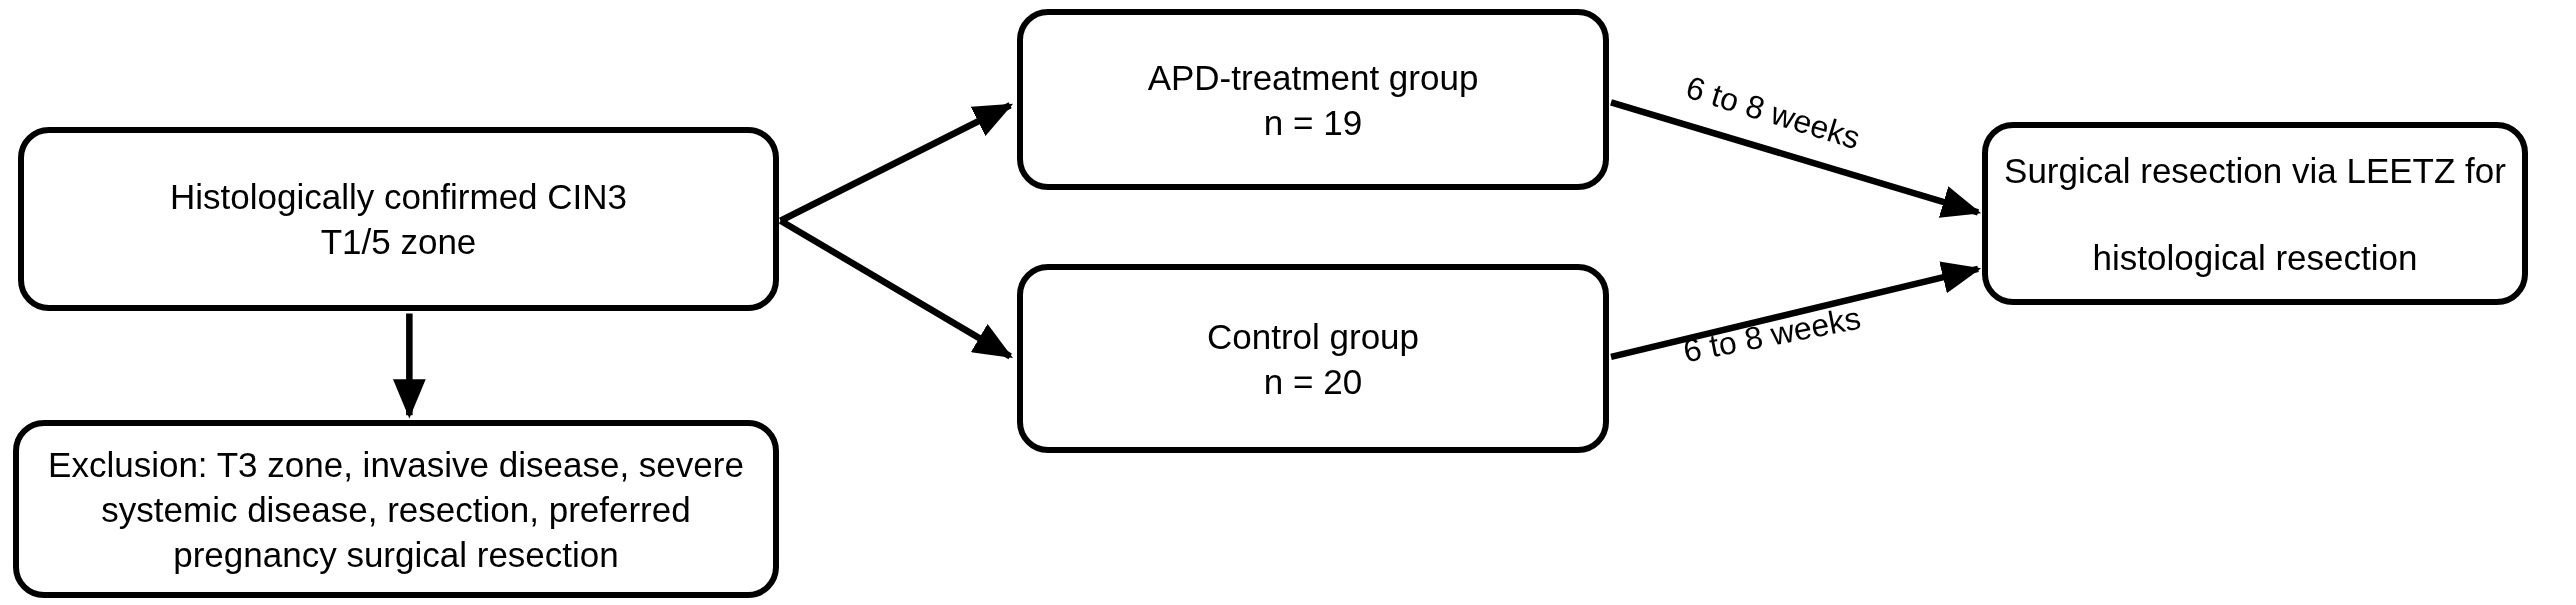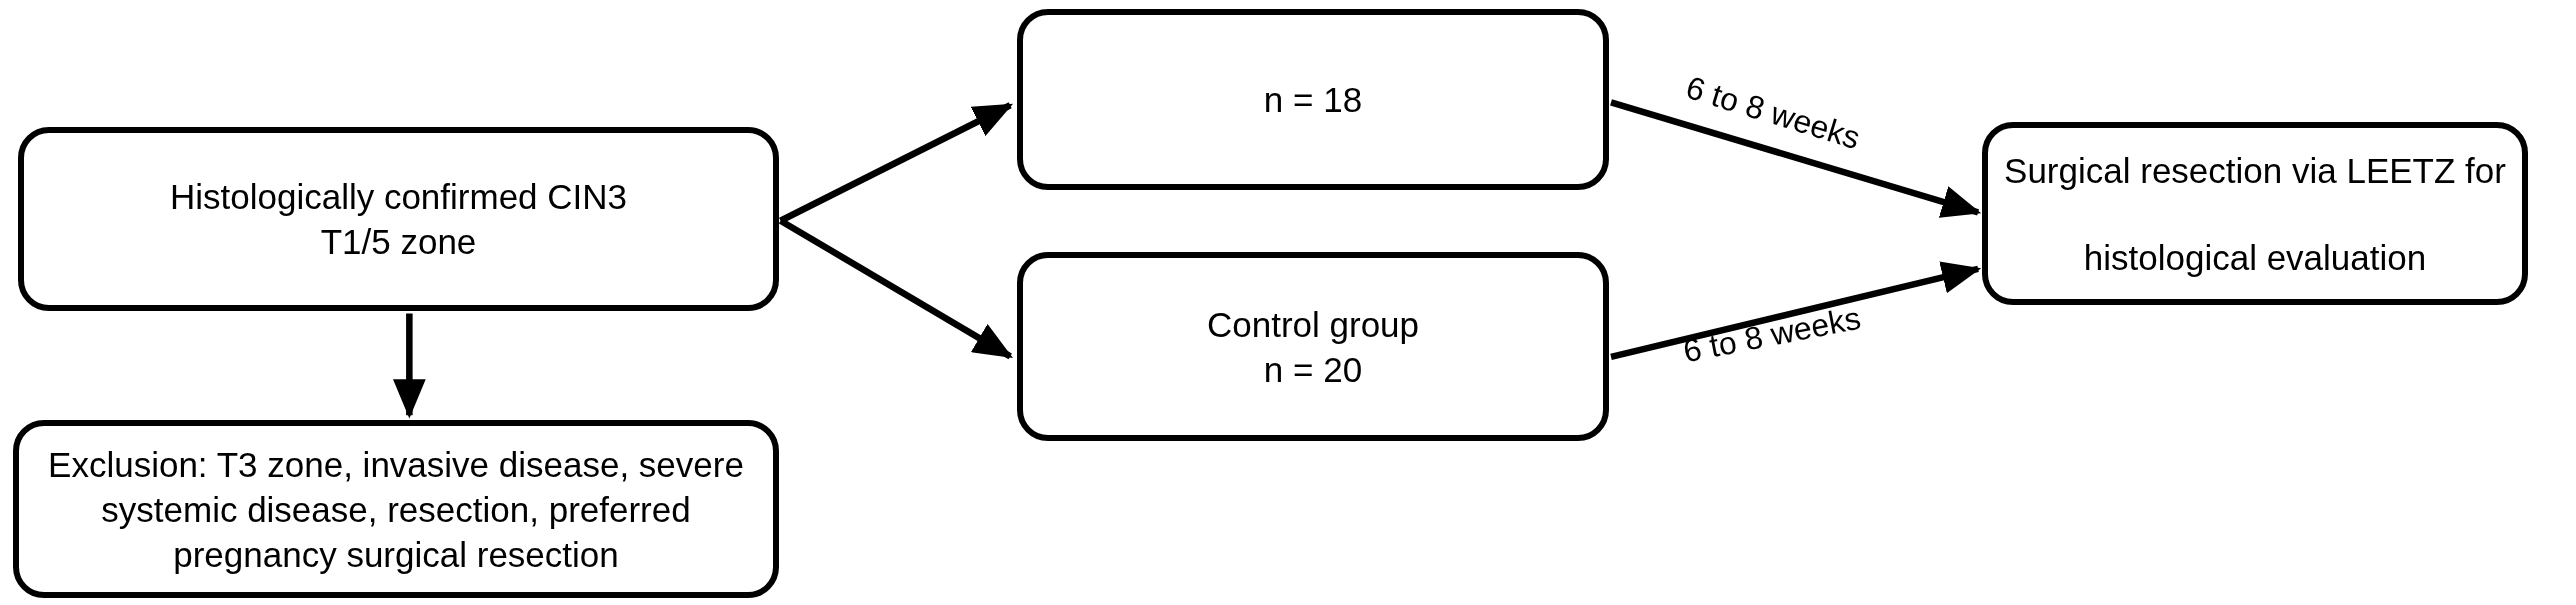--- a/index.html
+++ b/index.html
@@ -38,21 +38,21 @@
     justify-content: center;
     text-align: center;
     font-size: 35px;
     line-height: 45px;
     color: #000000;
   }
   .node .tline { display: block; white-space: nowrap; }
   .node-eligibility { left: 18px;   top: 127px; width: 761px; height: 184px; justify-content: center; }
   .node-exclusion   { left: 13px;   top: 420px; width: 766px; height: 178px; text-align: right; }
   .node-apd         { left: 1017px; top: 9px;  width: 592px;  height: 181px; }
-  .node-control     { left: 1017px; top: 252px; width: 592px;  height: 189px; }
+  .node-control     { left: 1017px; top: 264px; width: 592px;  height: 189px; }
   .node-outcome     { left: 1982px; top: 122px; width: 546px;  height: 183px; gap: 42px; }
   .edge-label {
     position: absolute;
     font-size: 32px;
     line-height: 39px;
     white-space: nowrap;
     color: #000000;
   }
   .edge-label-top {
     left: 1773px; top: 113px;
@@ -86,31 +86,32 @@
     <span class="tline">T1/5 zone</span>
   </div>
 
   <div class="node node-exclusion">
     <span class="tline">Exclusion: T3 zone, invasive disease, severe</span>
     <span class="tline">systemic disease, resection, preferred</span>
     <span class="tline">pregnancy surgical resection</span>
   </div>
 
   <div class="node node-apd">
-    <span class="tline">n = 18</span>
+    <span class="tline">APD-treatment group</span>
+    <span class="tline">n = 19</span>
   </div>
 
   <div class="node node-control">
     <span class="tline">Control group</span>
     <span class="tline">n = 20</span>
   </div>
 
   <div class="node node-outcome">
     <span class="tline">Surgical resection via LEETZ for</span>
-    <span class="tline">histological evaluation</span>
+    <span class="tline">histological resection</span>
   </div>
 
   <div class="edge-label edge-label-top">6 to 8 weeks</div>
 
   <div class="edge-label edge-label-bottom">6 to 8 weeks</div>
 
 </div>
 
 
 </body></html>

